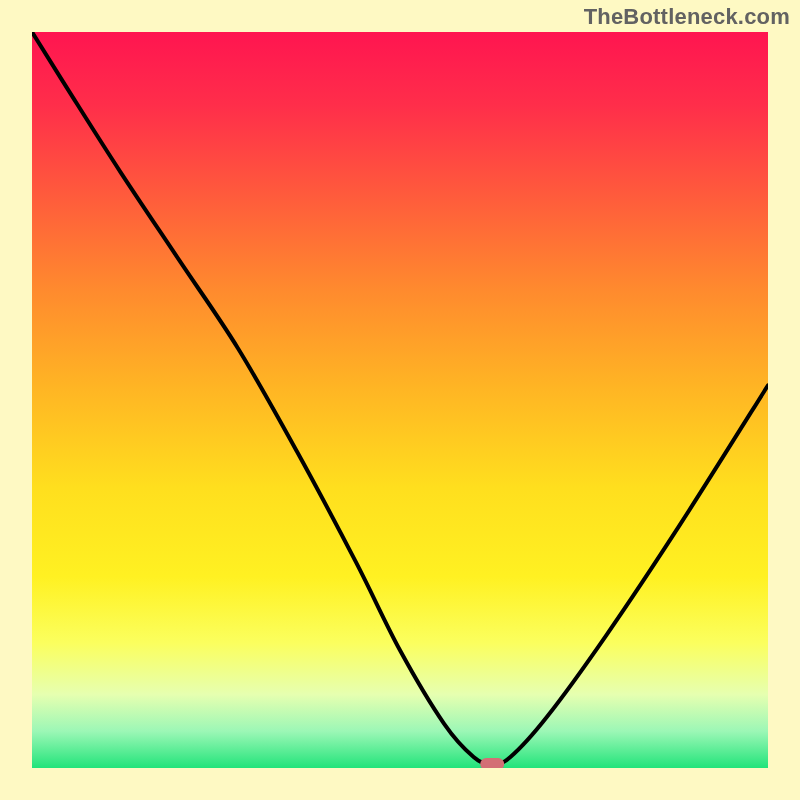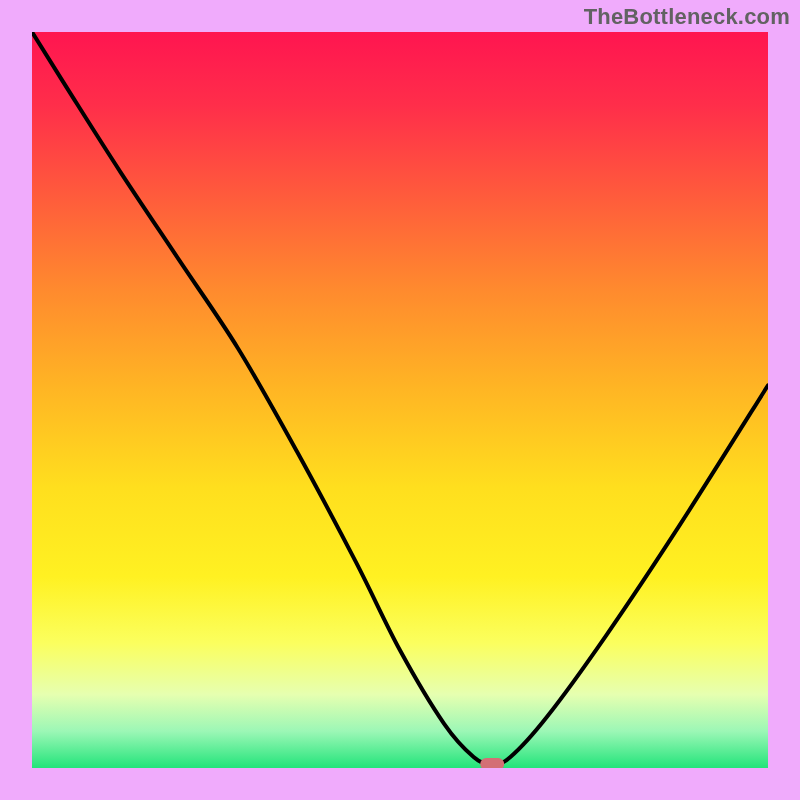--- a/index.html
+++ b/index.html
@@ -8,21 +8,21 @@
     width: 800px;
     height: 800px;
     background: #000;
     overflow: hidden;
     font-family: Arial, Helvetica, sans-serif;
   }
   .frame {
     position: relative;
     width: 800px;
     height: 800px;
-    background: #f0abfc;
+    background: #fef9c3;
   }
   .watermark {
     position: absolute;
     top: 4px;
     right: 10px;
     font-size: 22px;
     font-weight: 600;
     color: #626262;
     letter-spacing: 0.2px;
     z-index: 5;

